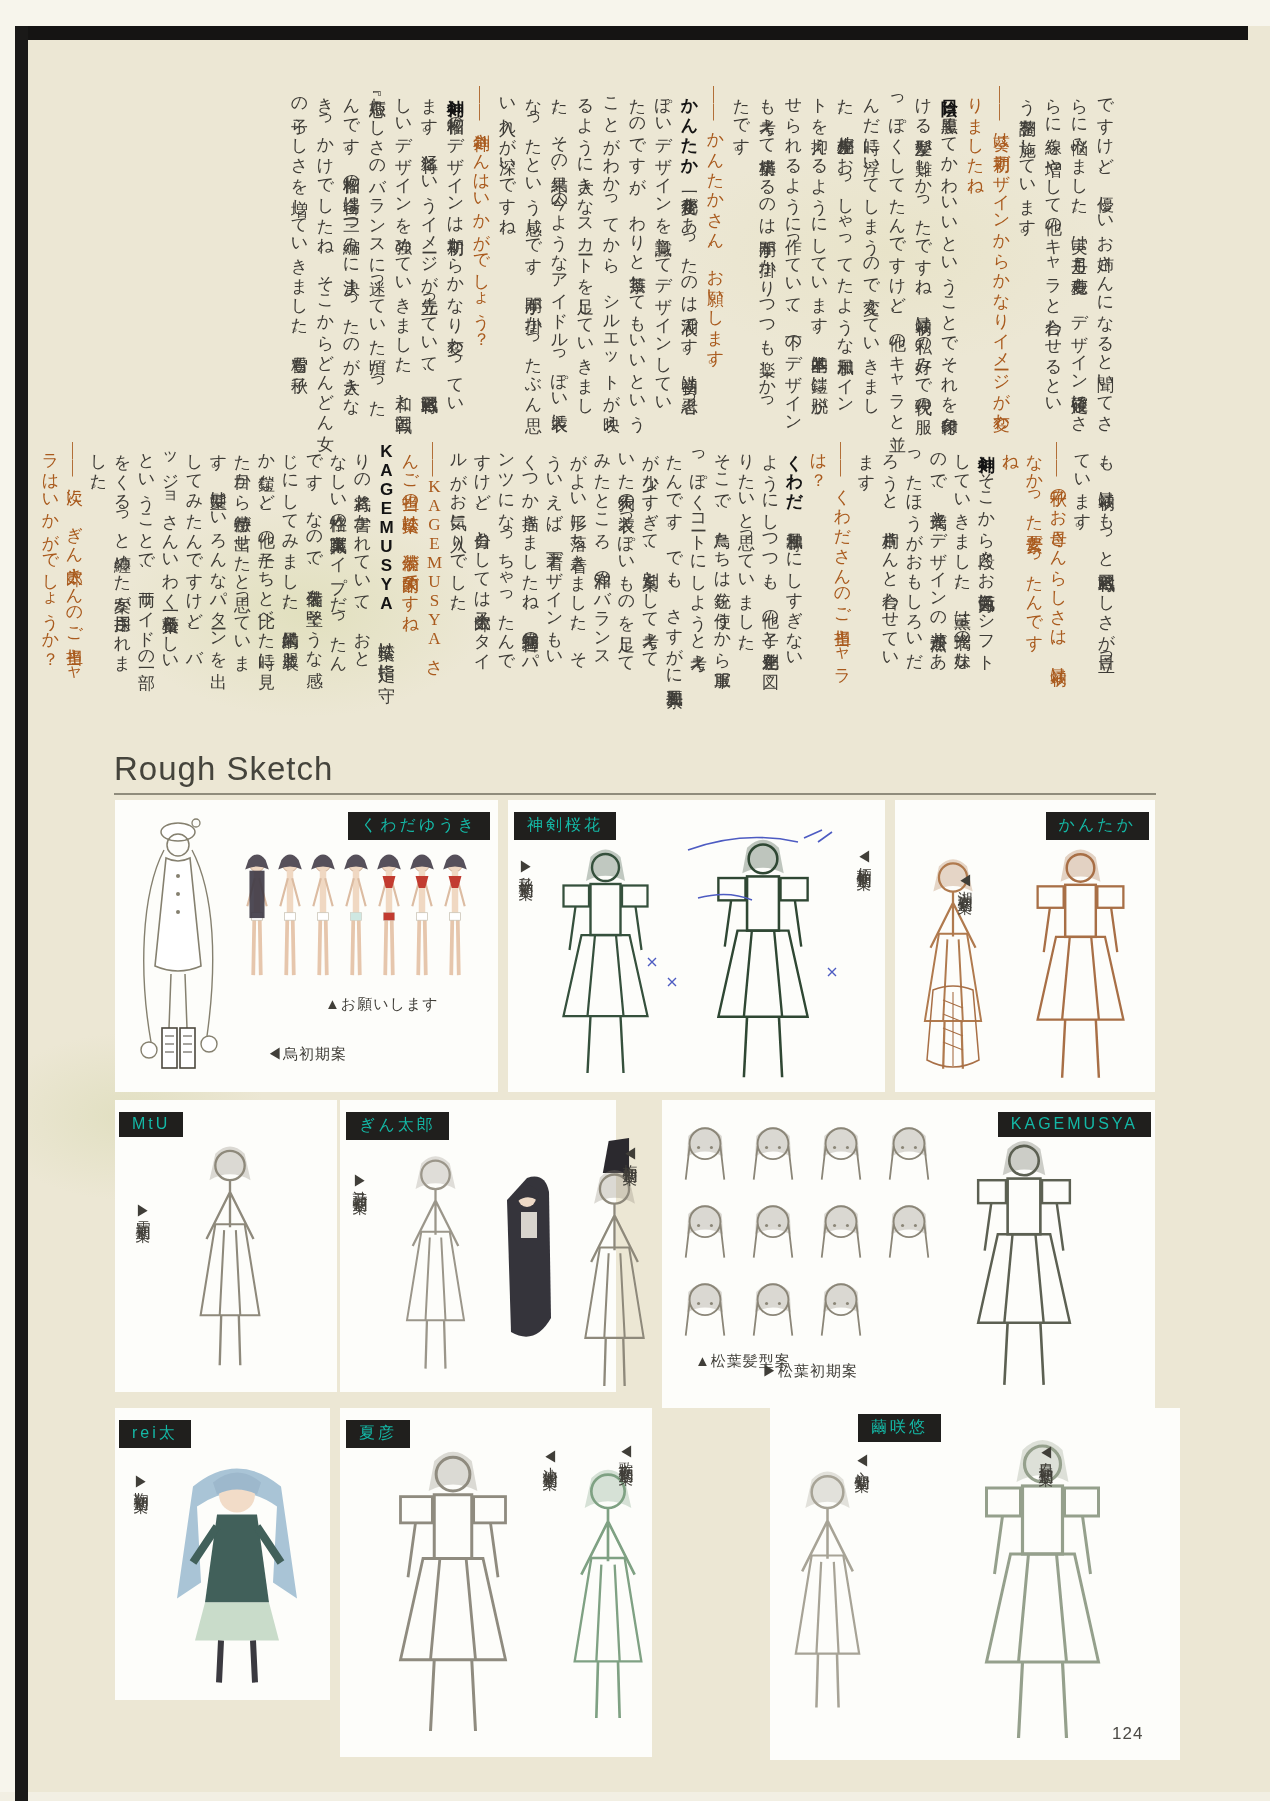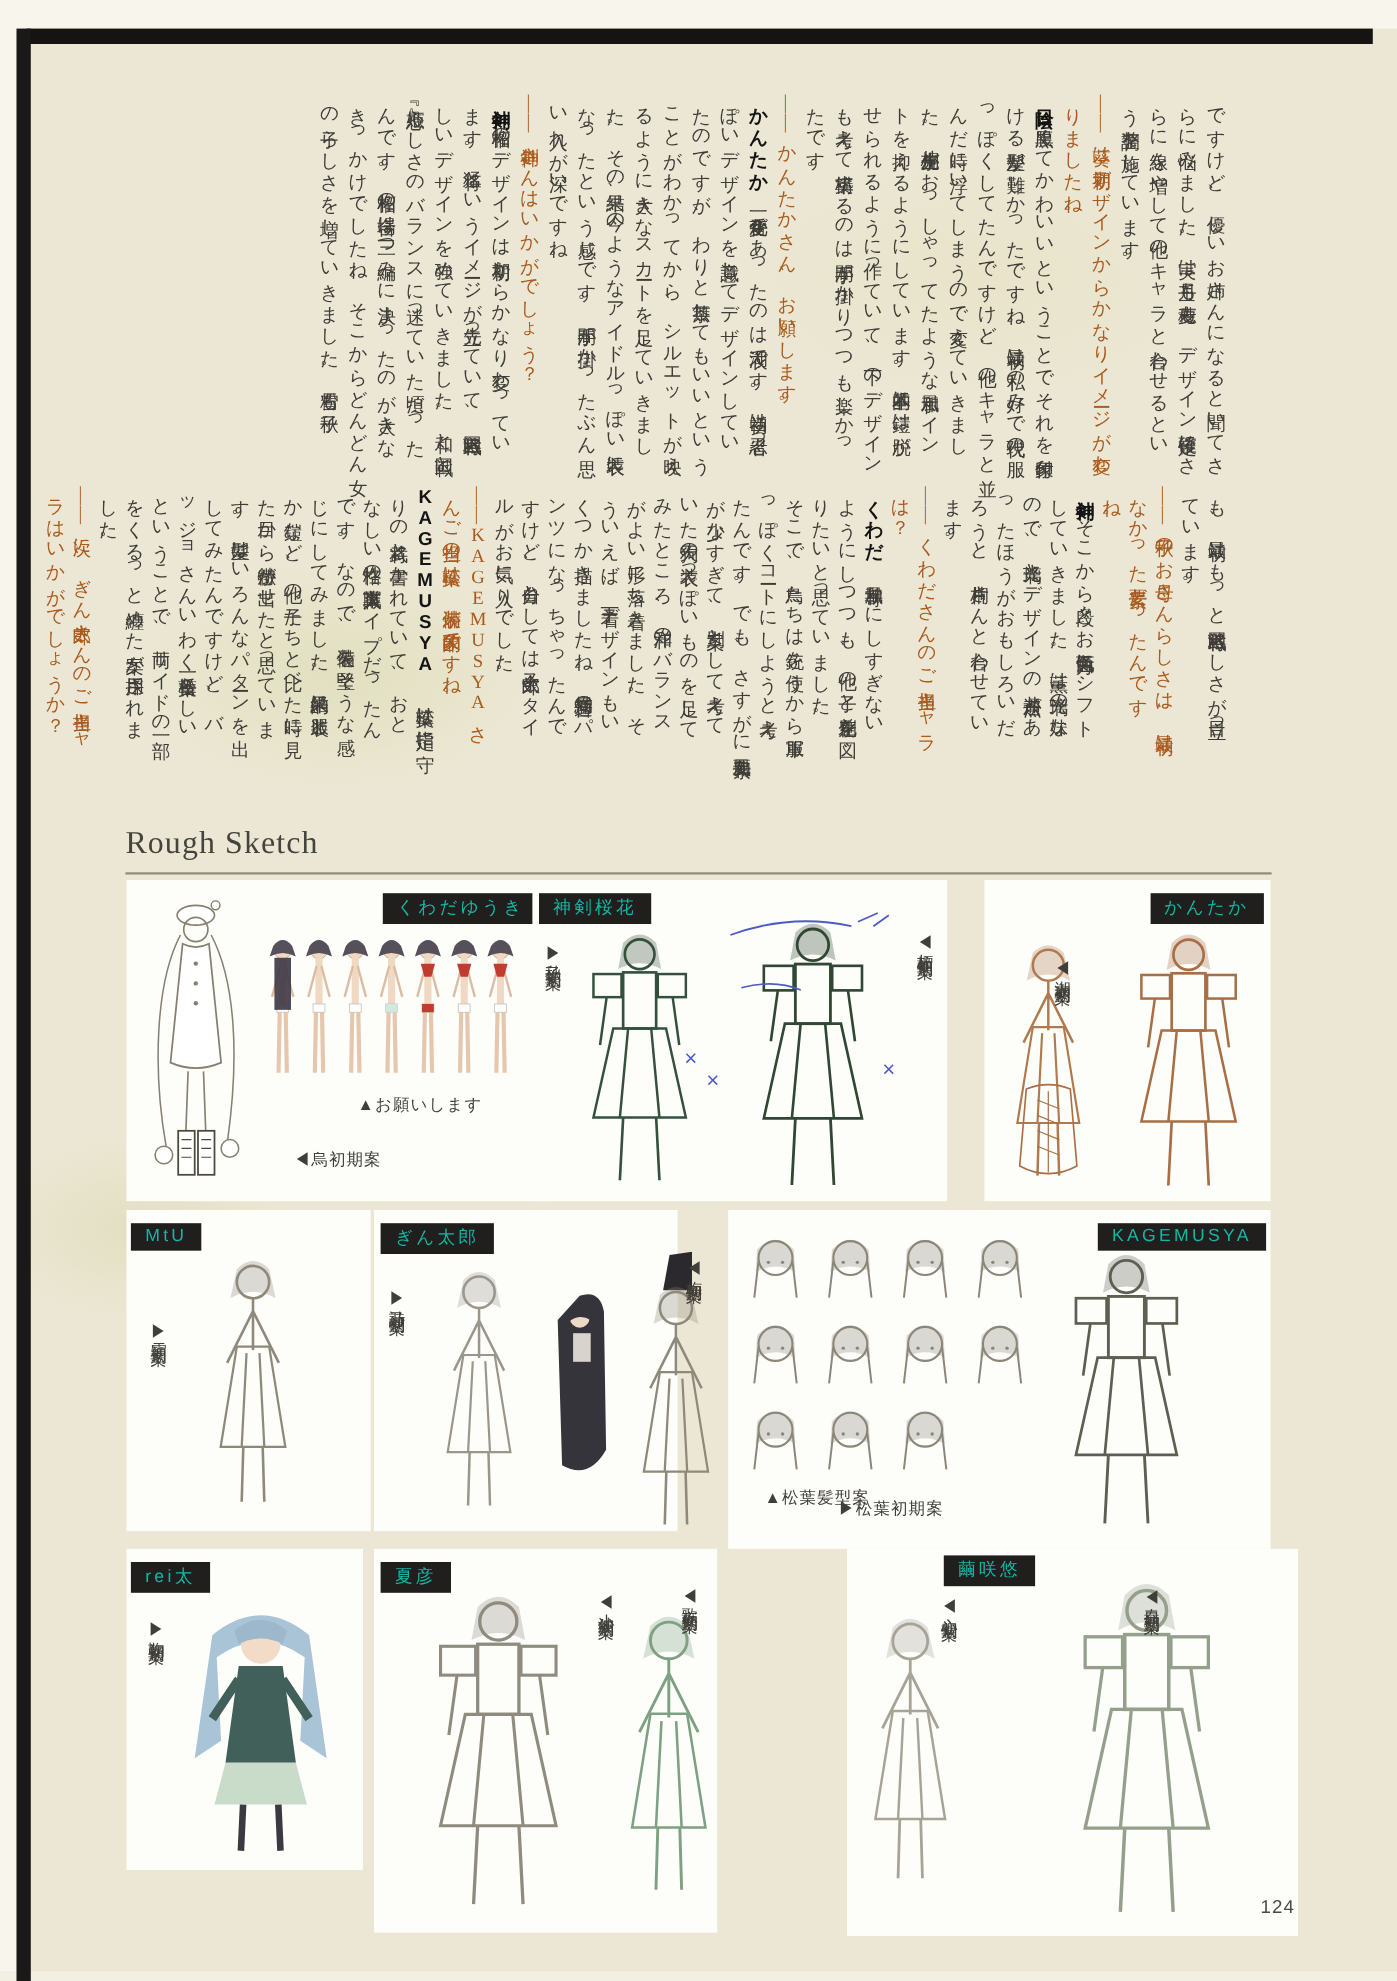--- a/index.html
+++ b/index.html
@@ -21,21 +21,21 @@
   .band{position:absolute;right:152px;writing-mode:vertical-rl;text-orientation:mixed;
         color:#3e3c37;font-size:17px;letter-spacing:.5px;}
   #band1{top:86px;height:338px;line-height:26px;}
   #band2{top:442px;height:236px;line-height:24px;}
   .seg{margin:0;}
   .q{color:#a95a1d;}
   .spk{font-family:"Liberation Sans",sans-serif;font-weight:bold;color:#141414;}
   .up{text-orientation:upright;letter-spacing:0;}
 
   
-  .rs-heading{font-family:Liberation Serif, serif;font-size:29px;color:#45443c;letter-spacing:1px;}
+  .rs-heading{font-family:Liberation Sans, sans-serif;font-size:33px;color:#45443c;letter-spacing:1px;}
   .rs-rule{background:#8f8c7c;height:2px;}
   .panel{position:absolute;background:#fdfdfa;}
   .plabel{position:absolute;background:#201f1d;color:#14b8a6;
     font-family:"Liberation Sans",sans-serif;font-size:16px;letter-spacing:3px;
     padding:3px 13px 4px;white-space:nowrap;}
   .hcap{position:absolute;font-family:"Liberation Sans",sans-serif;font-size:15px;
     color:#403e38;letter-spacing:1px;white-space:nowrap;}
   .vcap{position:absolute;writing-mode:vertical-rl;text-orientation:mixed;
     font-family:"Liberation Sans",sans-serif;font-size:15px;color:#403e38;
     letter-spacing:2px;line-height:17px;}
@@ -155,21 +155,21 @@
       <path d="M7 22 L19 22 L16 33 L10 33 Z" fill="#c23b30"></path>
     </svg>
   <svg class="sk" style="left:326px;top:42px;" width="28" height="150" viewBox="0 0 26 120">
       <use href="#doll"></use>
       <path d="M7 22 L19 22 L16 33 L10 33 Z" fill="#c23b30"></path>
     </svg>
   <div class="hcap" style="left:210px;top:195px;">▲お願いします</div>
   <div class="hcap" style="left:152px;top:245px;">◀烏初期案</div>
 </div>
 
-<div class="panel" style="left:484px;top:800px;width:377px;height:292px;">
+<div class="panel" style="left:508px;top:800px;width:377px;height:292px;">
   <div class="plabel" style="top:12px;left:6px;">神剣桜花</div>
   <div class="vcap" style="left:10px;top:48px;">▶秋子初期案</div>
   <svg class="sk" style="left:30px;top:45px;color:#35503c;" width="135" height="240" viewBox="0 0 80 160">
       <use href="#figarm"></use>
     </svg>
   <svg class="sk" style="left:170px;top:35px;color:#2f4733;" width="170" height="255" viewBox="0 0 80 160">
       <use href="#figarm"></use>
     </svg>
   <svg class="sk" style="left:120px;top:8px;" width="240" height="200" viewBox="0 0 240 200">
     <path d="M60 42 q55 -20 110 -8 M176 30 l18 -8 m-4 12 l14 -10" fill="none" stroke="#4d5bc2" stroke-width="1.6"></path>
@@ -296,13 +296,13 @@
   <svg class="sk" style="left:10px;top:28px;color:#a7a396;" width="95" height="315" viewBox="0 0 60 160">
       <use href="#fig"></use>
     </svg>
   <div class="vcap" style="left:84px;top:34px;">◀心初期案</div>
   <svg class="sk" style="left:175px;top:26px;color:#95a08c;" width="195" height="320" viewBox="0 0 80 160">
       <use href="#figarm"></use>
     </svg>
   <div class="vcap" style="left:268px;top:26px;">◀春日初期案</div>
 </div>
 
-<div class="abs pagenum" style="left:1146px;top:1724px;">124</div>
+<div class="abs pagenum" style="left:1112px;top:1724px;">124</div>
 
 </body></html>

